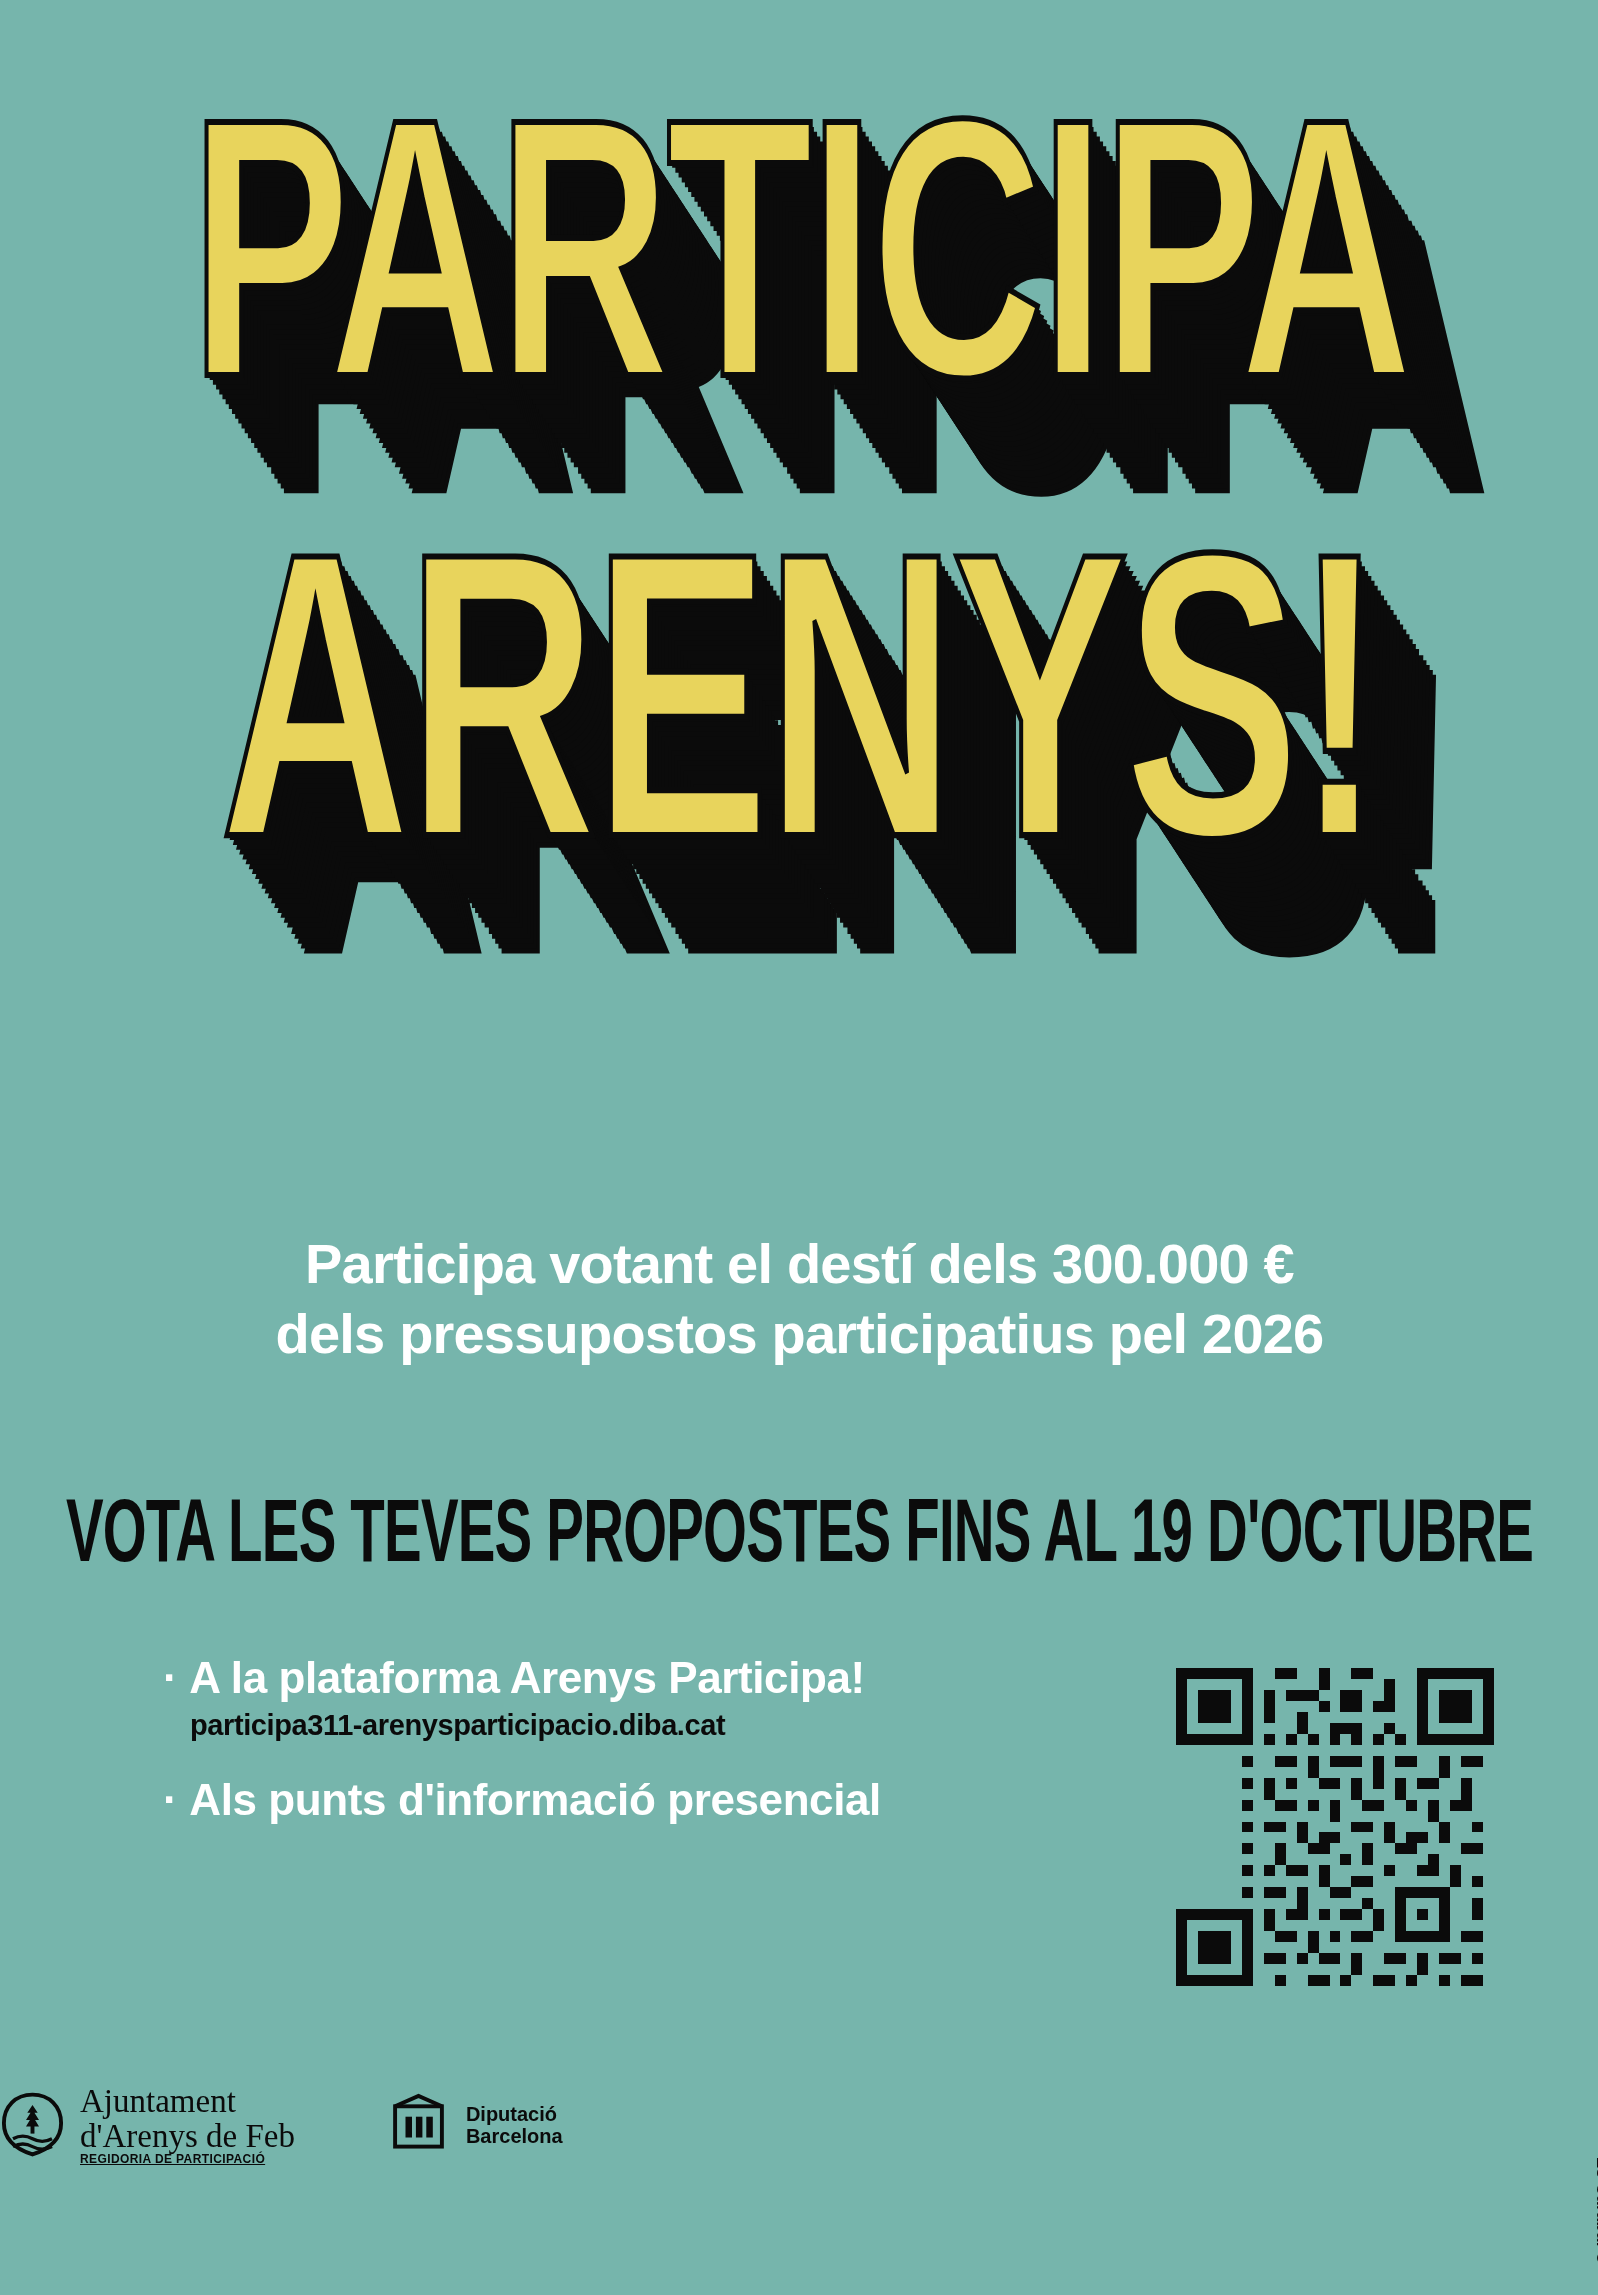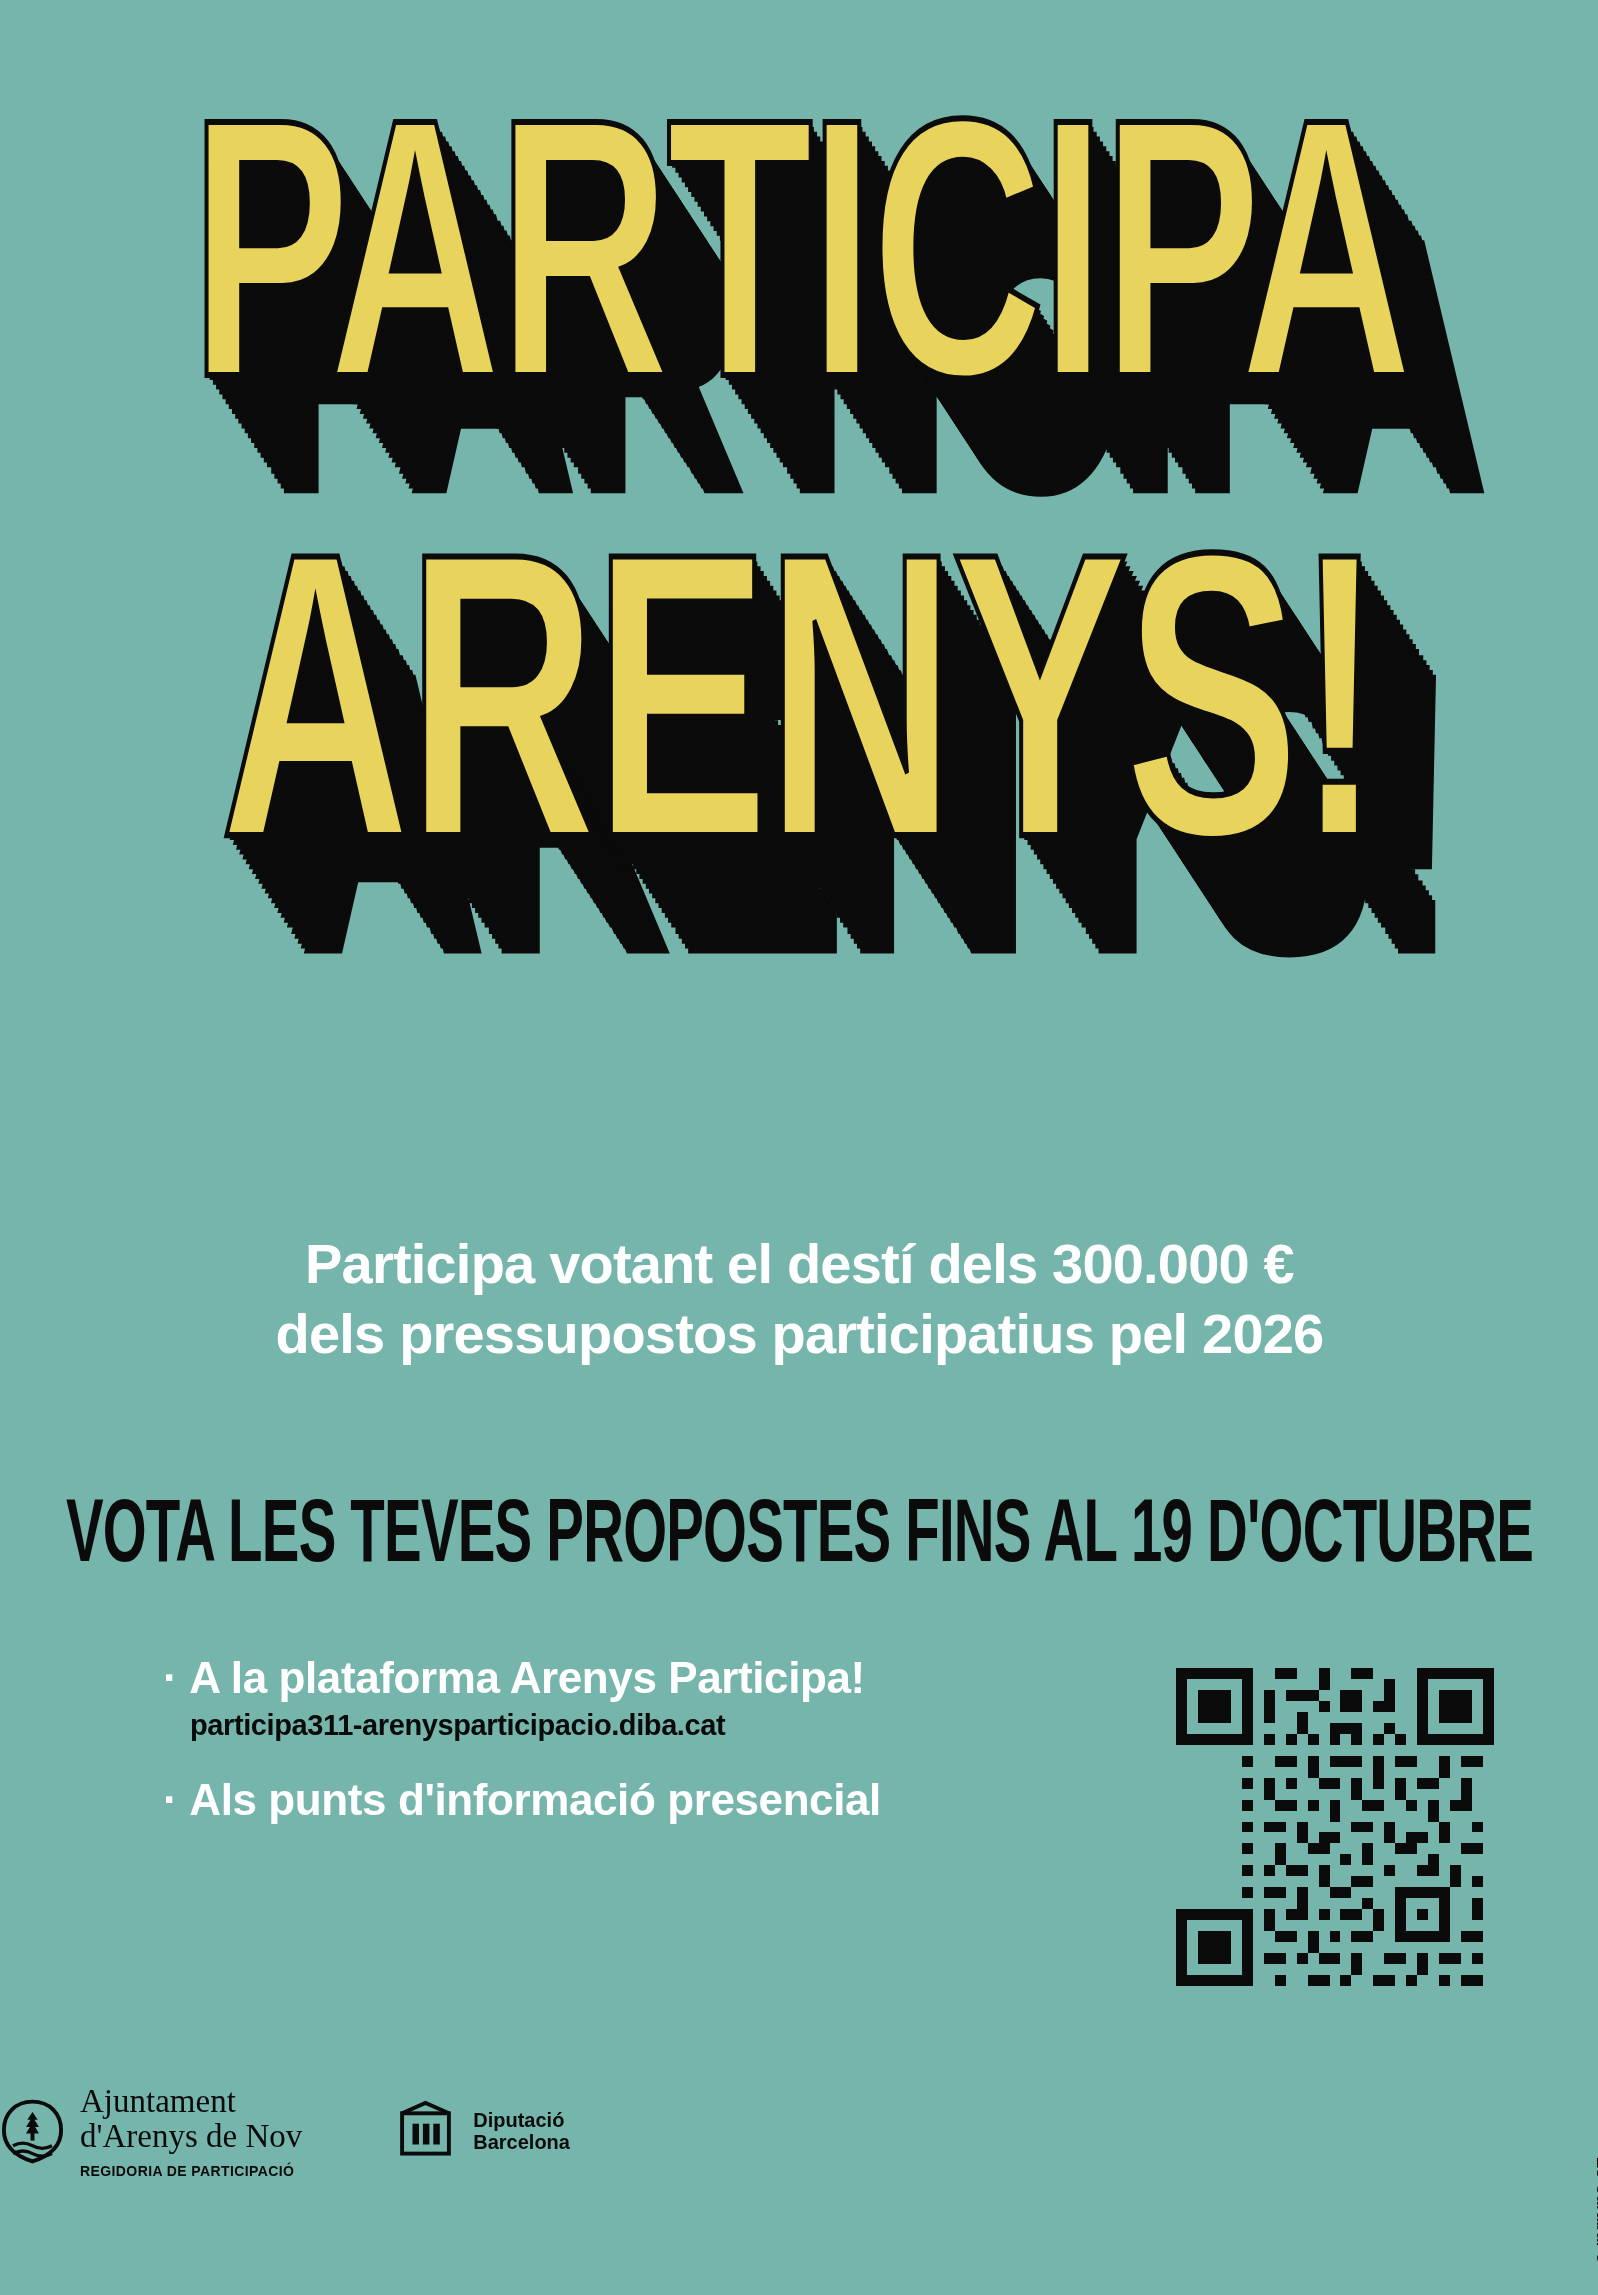--- a/index.html
+++ b/index.html
@@ -164,24 +164,25 @@
     flex: none;
   }
   .logo-text-1 {
     font-family: "Liberation Serif", serif;
     line-height: 1.05;
   }
   .logo-text-1 .l1 { font-size: 33px; }
   .logo-text-1 .l2 { font-size: 33px; }
   .logo-text-1 .l3 {
     font-family: "Liberation Sans", sans-serif;
-    font-size: 14px;
+    font-size: 12px;
     font-weight: 700;
     letter-spacing: 0.4px;
-    margin-top: 11px;
+    margin-top: 0;
+    text-decoration: underline;
   }
   .logo-text-2 {
     font-family: "Liberation Sans", sans-serif;
     font-weight: 700;
     font-size: 20px;
     line-height: 1.12;
   }
 
   
   .credit {
@@ -364,21 +365,21 @@
     <div class="logo">
       <svg class="logo-mark" viewBox="0 0 100 100">
         <path d="M50 4 C24 4 6 22 6 48 c0 26 19 40 44 48 25-8 44-22 44-48 C94 22 76 4 50 4 z" fill="none" stroke="#0b0b0b" stroke-width="6"></path>
         <path d="M50 20 l8 12 h-5 l7 11 h-6 l6 10 H40 l6-10 h-6 l7-11 h-5 z" fill="#0b0b0b"></path>
         <rect x="47" y="52" width="6" height="12" fill="#0b0b0b"></rect>
         <path d="M20 72 q15 -8 30 0 q15 8 30 0" fill="none" stroke="#0b0b0b" stroke-width="5"></path>
         <path d="M20 84 q15 -8 30 0 q15 8 30 0" fill="none" stroke="#0b0b0b" stroke-width="5"></path>
       </svg>
       <div class="logo-text-1">
         <div class="l1">Ajuntament</div>
-        <div class="l2">d'Arenys de Nov</div>
+        <div class="l2">d'Arenys de Feb</div>
         <div class="l3">REGIDORIA DE PARTICIPACIÓ</div>
       </div>
     </div>
 
     <div class="logo">
       <svg class="logo-mark" viewBox="0 0 100 100">
         <rect x="14" y="22" width="72" height="62" fill="none" stroke="#0b0b0b" stroke-width="6"></rect>
         <path d="M14 22 L50 6 L86 22" fill="none" stroke="#0b0b0b" stroke-width="6"></path>
         <rect x="30" y="38" width="10" height="32" fill="#0b0b0b"></rect>
         <rect x="46" y="38" width="10" height="32" fill="#0b0b0b"></rect>

